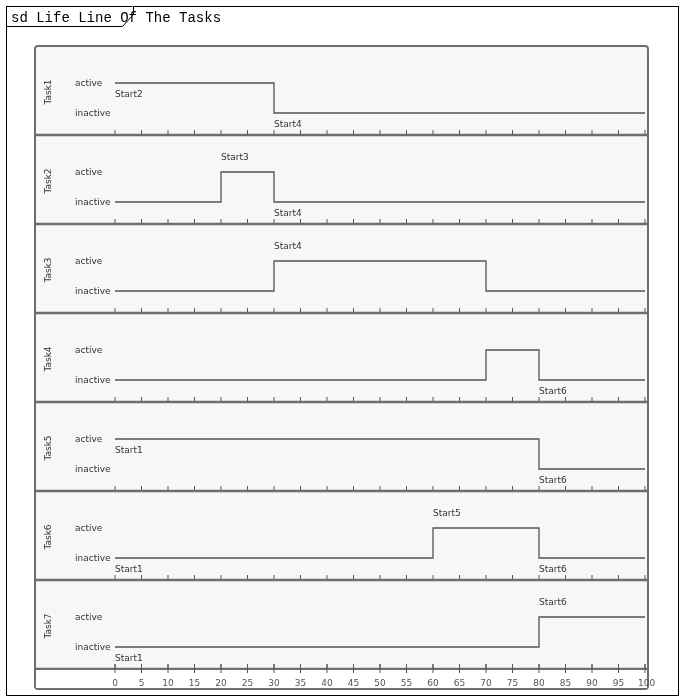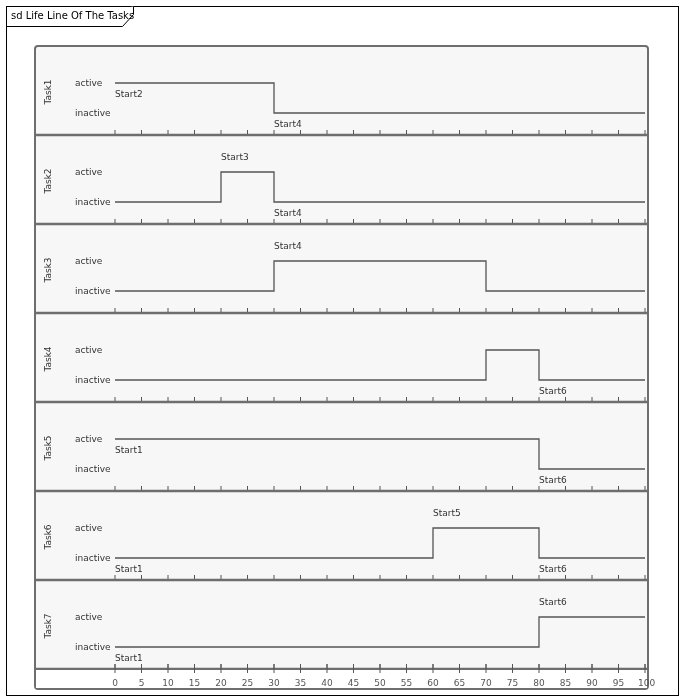--- a/index.html
+++ b/index.html
@@ -2,21 +2,21 @@
 <html><head>
 <meta charset="utf-8">
 <style>
   html, body { margin:0; padding:0; background:#ffffff; }
   body { width:685px; height:700px; position:relative; overflow:hidden;
          font-family:"DejaVu Sans", "Liberation Sans", sans-serif; }
   .frame { position:absolute; left:6px; top:6px; width:673px; height:690px;
            border:1px solid #000; box-sizing:border-box; background:#fff; }
   .frame-tab { position:absolute; left:6px; top:6px; height:20px; }
   .frame-tab svg { position:absolute; left:0; top:0; }
-  .frame-title { position:absolute; left:5px; top:4px; font-size:10px; color:#000; white-space:nowrap; }
+  .frame-title { position:absolute; left:5px; top:4px; font-size:14px; color:#000; white-space:nowrap;font-family:Liberation Mono, monospace; }
   .diagram { position:absolute; left:0; top:0; }
   .lbl { font-size:9px; fill:#333; }
   .tick { font-size:9px; fill:#555; }
 </style>
 </head>
 <body>
 
 <div class="frame"></div>
 <div class="frame-tab">
   <svg width="130" height="21">

